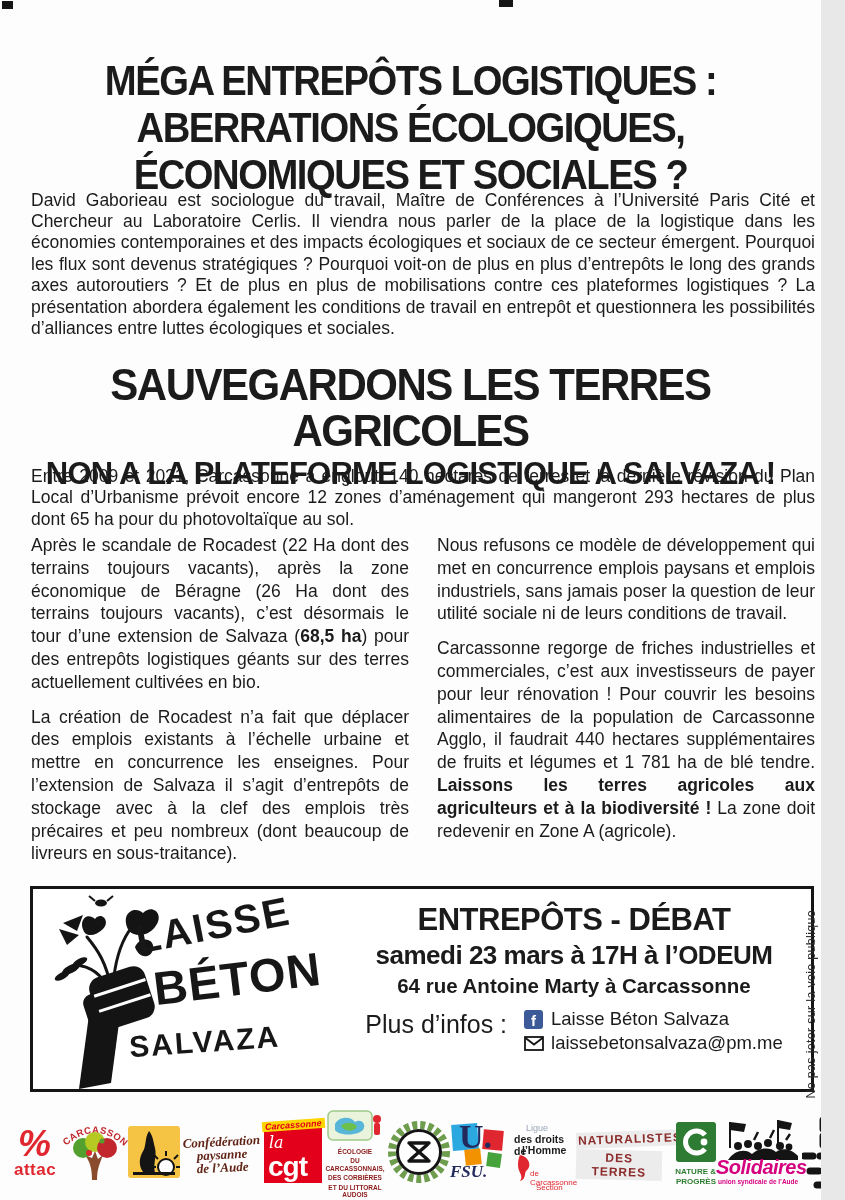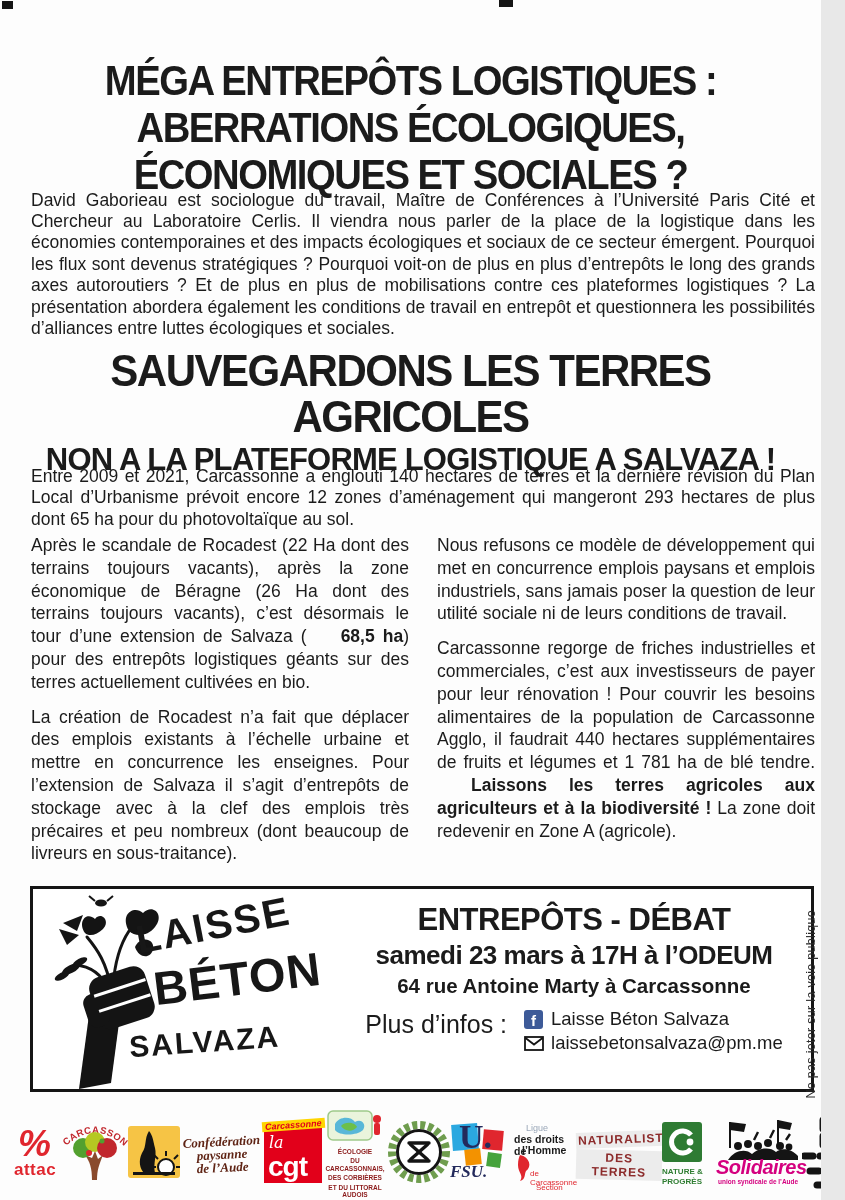--- a/index.html
+++ b/index.html
@@ -11,30 +11,30 @@
   .mark-top{left:499px;top:0;width:14px;height:7px;}
 
   
   .title{position:absolute;top:30px;left:0;width:100%;text-align:center;font-weight:700;
          font-size:39px;line-height:43px;letter-spacing:-1.5px;transform:scale(0.98,1.1);
          transform-origin:50% 0;}
   
   .intro{position:absolute;top:172px;left:31px;width:784px;font-size:17.5px;line-height:21.4px;
          text-align:justify;}
   
-  .headline2{position:absolute;top:352px;left:0;width:100%;text-align:center;}
+  .headline2{position:absolute;top:366px;left:0;width:100%;text-align:center;}
   .h2l1{font-size:42px;font-weight:700;letter-spacing:-1.5px;line-height:1.02;display:block;transform:scaleY(1.07);}
   .h2l2{font-size:31px;font-weight:700;letter-spacing:-0.8px;display:block;margin-top:4px;}
   
   .lead{position:absolute;top:448px;left:31px;width:784px;font-size:17.5px;line-height:21.6px;text-align:justify;}
   
   .cols{position:absolute;top:534px;left:31px;width:784px;display:flex;gap:28px;}
   .col{flex:1;font-size:17.5px;line-height:22.8px;text-align:justify;}
   .col p{margin:0 0 12px 0;}
-  .b{font-weight:700;margin-left:34px;}
+  .b{font-weight:700;}
 
   
   .conf-box{position:absolute;top:886px;left:30px;width:784px;height:206px;border:3px solid #151515;
             box-sizing:border-box;background:#fff;}
   .logo-area{position:absolute;left:0;top:0;width:310px;height:100%;}
   .logo-art{position:absolute;left:16px;top:4px;}
   .stamp{position:absolute;font-weight:700;color:#171717;white-space:nowrap;}
   .stamp1{left:102px;top:14px;font-size:40px;letter-spacing:2px;transform:rotate(-11deg);}
   .stamp2{left:120px;top:62px;font-size:47px;letter-spacing:1px;transform:rotate(-7deg);}
   .stamp3{left:96px;top:136px;font-size:30px;letter-spacing:2px;transform:rotate(-4deg);}
@@ -82,21 +82,21 @@
   .ldh-l2{position:absolute;left:8px;top:12px;font-weight:700;font-size:10.5px;}
   .ldh-l3{position:absolute;left:16px;top:23px;font-weight:700;font-size:10.5px;}
   .ldh-flame{position:absolute;left:10px;top:34px;}
   .ldh-sec1{position:absolute;left:30px;top:38px;font-size:8px;color:#e0262e;margin-top:24px;}
   .ldh-sec2{position:absolute;left:24px;top:48px;font-size:8px;color:#e0262e;}
   .natur{width:86px;text-align:center;}
   .natur span{display:inline-block;color:#8c2b2b;font-weight:700;font-size:12px;letter-spacing:1px;
               background:#ececec;padding:1px 2px;}
   .natur .n2{transform:rotate(1.5deg);margin-top:3px;}
   .natur .n1{transform:rotate(-2deg);}
-  .natpro{width:54px;text-align:left;}
+  .natpro{width:54px;text-align:right;}
   .natpro-name{display:block;color:#2f7d32;font-weight:700;font-size:8px;line-height:9px;margin-top:1px;}
   .solid{width:86px;height:68px;}
   .solid-art{position:absolute;left:4px;top:0;}
   .solid-name{position:absolute;left:0;top:36px;color:#d4007f;font-style:italic;font-weight:700;
               font-size:20px;letter-spacing:-0.5px;}
   .solid-sub{position:absolute;left:2px;top:58px;color:#d4007f;font-weight:700;font-size:6.5px;}
   .ground{width:42px;height:76px;}
 
   
   .vnote{position:absolute;right:3px;bottom:102px;writing-mode:vertical-rl;transform:rotate(180deg);

